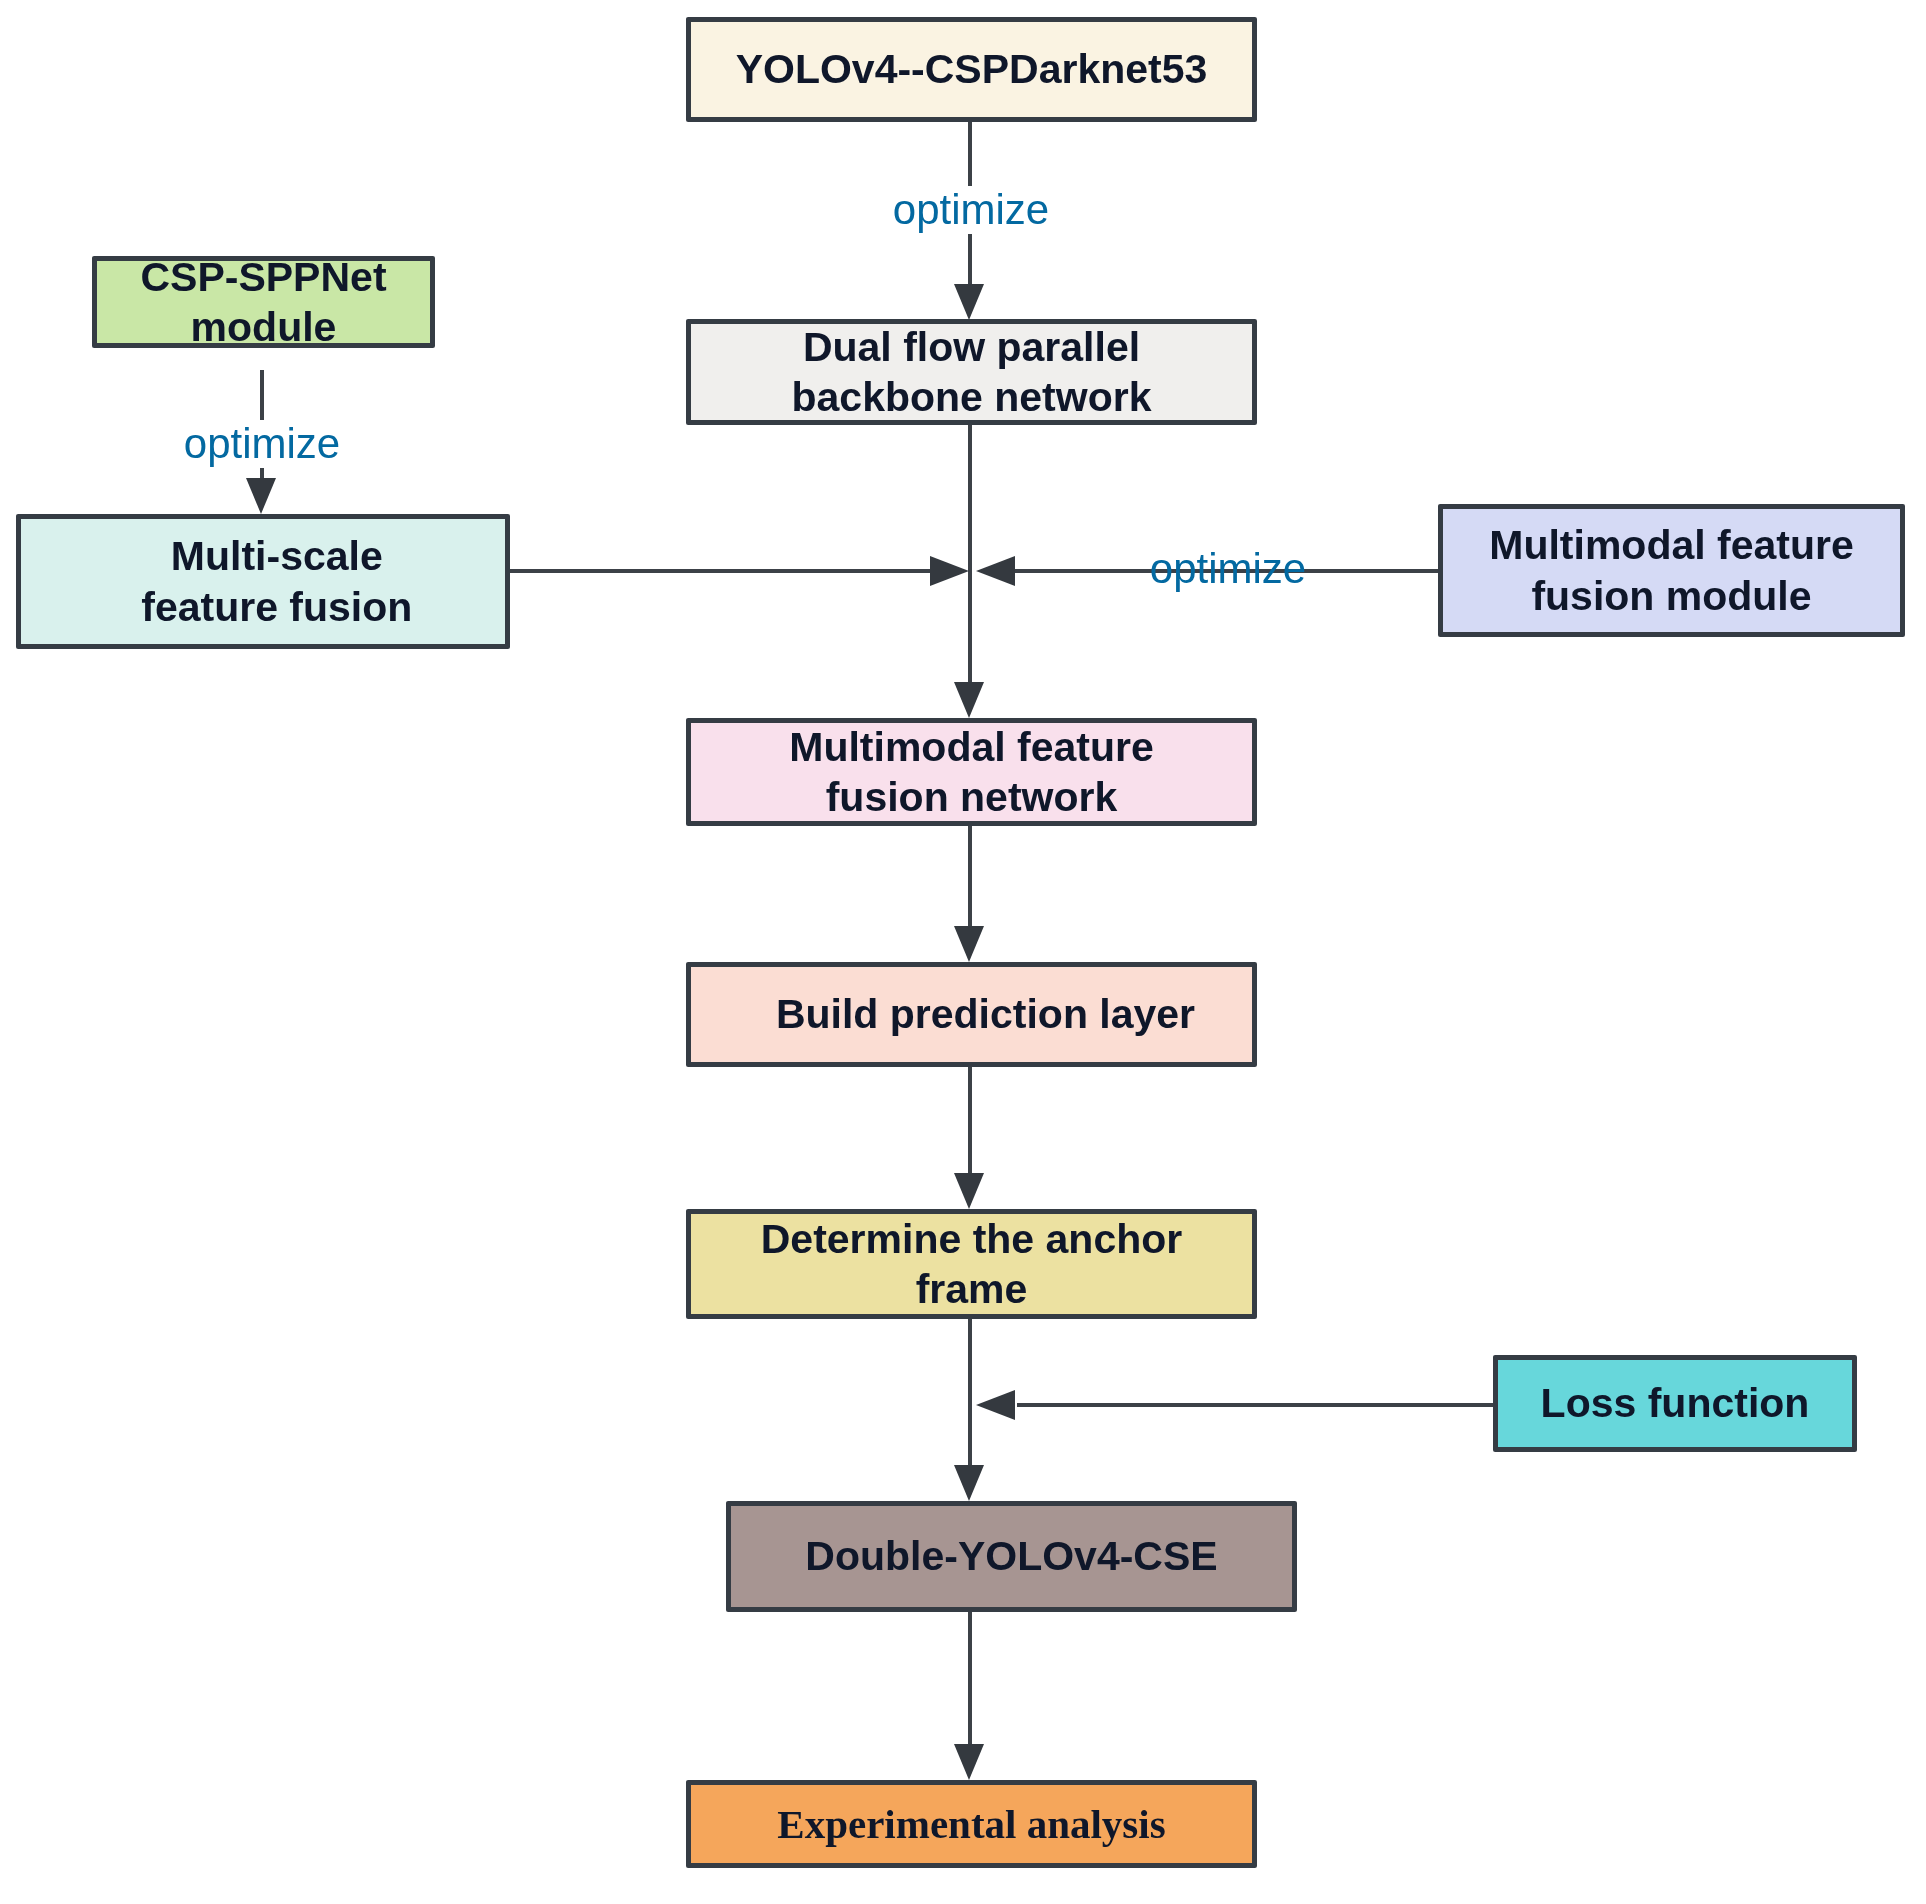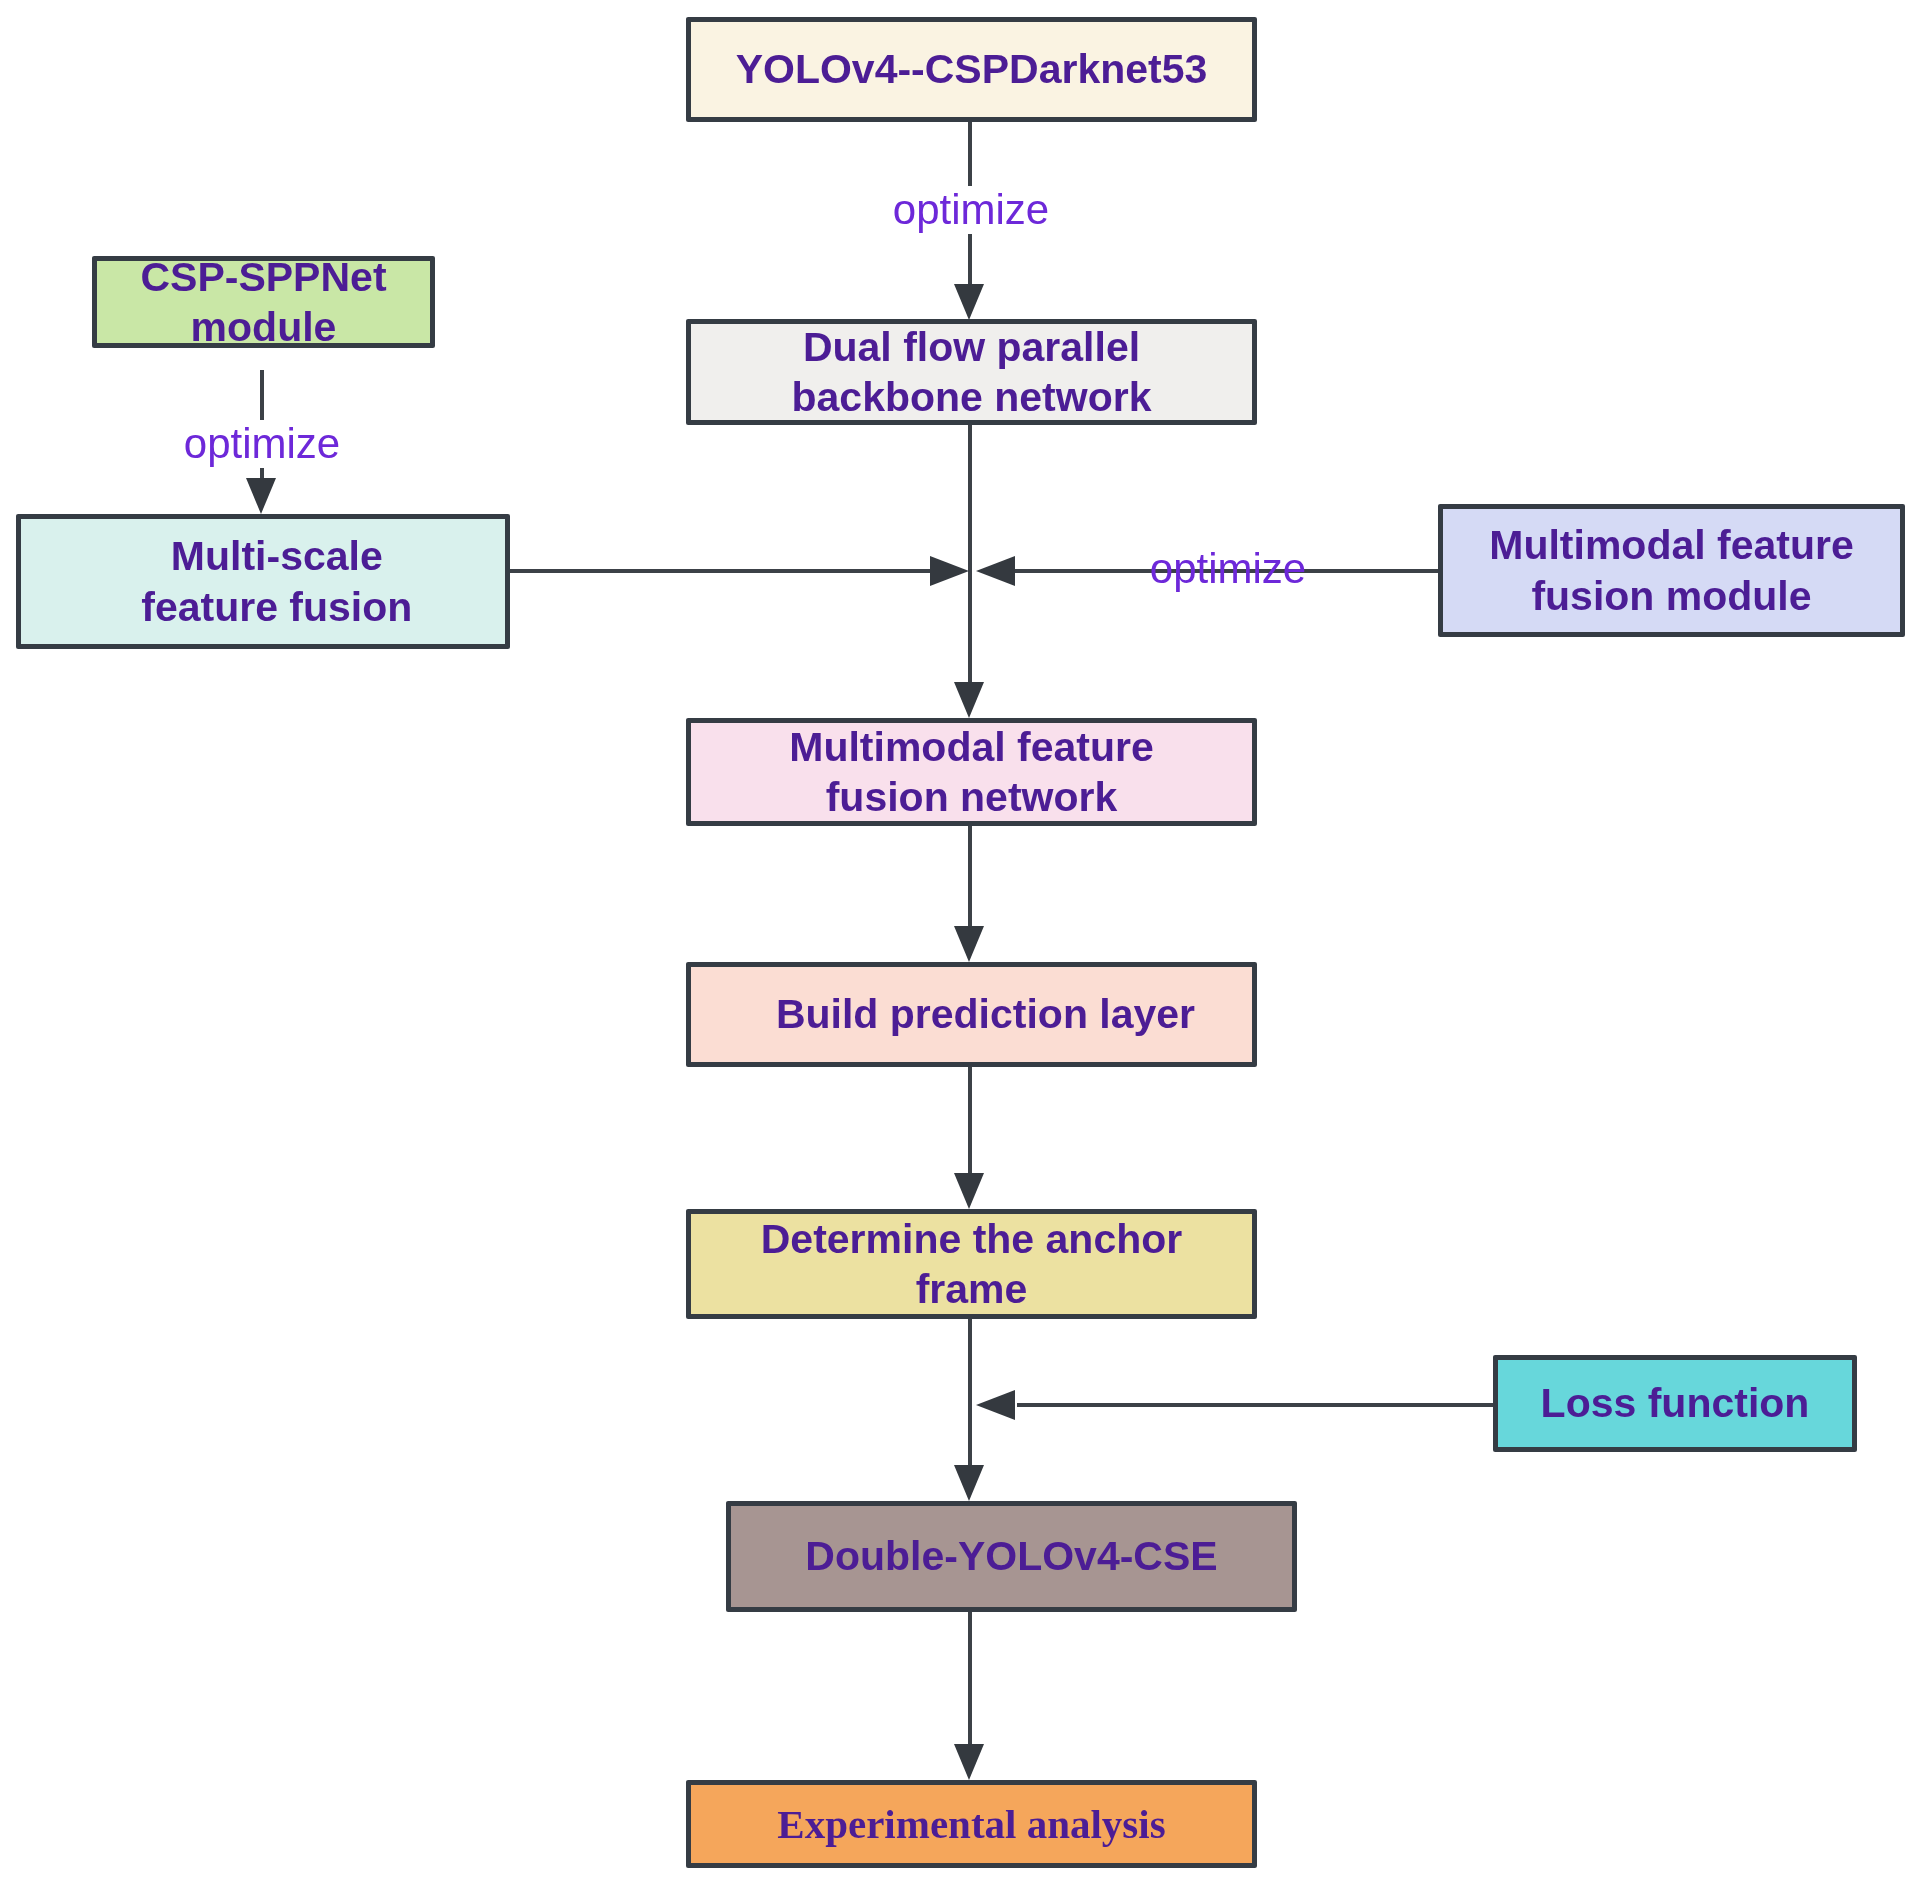--- a/index.html
+++ b/index.html
@@ -16,21 +16,21 @@
     box-sizing:border-box;
     border:5px solid #353c44;
     border-radius:2.1px;
     display:flex;
     align-items:center;
     justify-content:center;
     text-align:center;
     font-weight:700;
     font-size:41px;
     line-height:1.22;
-    color:#4c1d95;
+    color:#0f172a;
     white-space:pre-line;
   }
   
   #n-yolov4      {left:686px;  top:17px;   width:571px; height:105px;}
   #n-dualflow    {left:686px;  top:319px;  width:571px; height:106px;}
   #n-cspsppnet   {left:92px;  top:256px;  width:343px; height:92px;}
   #n-multiscale  {left:15.8px;   top:514px;  width:494px; height:135px;}
   #n-mmfmodule   {left:1438px; top:504px;  width:467px; height:133px;}
   #n-mmfnetwork  {left:686px;  top:718px; width:571px; height:108px;}
   #n-buildpred   {left:686px;  top:962px; width:571px; height:105px;padding-left:28px;}
@@ -59,21 +59,21 @@
     position:absolute;width:0;height:0;
     border-top:15.8px solid transparent;
     border-bottom:15.8px solid transparent;
     border-left:39px solid #34393f;
   }
 
   .edge-label{
     position:absolute;
     font-size:42px;
     font-weight:400;
-    color:#6d28d9;
+    color:#0369a1;
     transform:translate(-50%,-50%);
     white-space:nowrap;
   }
   .edge-label.bg{background:#ffffff;padding:0 8.6px;}
 
   
   #l-yolo-dual   {left:968px; top:122px;  height:166px;}
   #a-yolo-dual   {left:954px; top:284px;}
   #l-csp-multi   {left:260px;  top:370px;  height:112px;}
   #a-csp-multi   {left:246px;  top:478px;}

